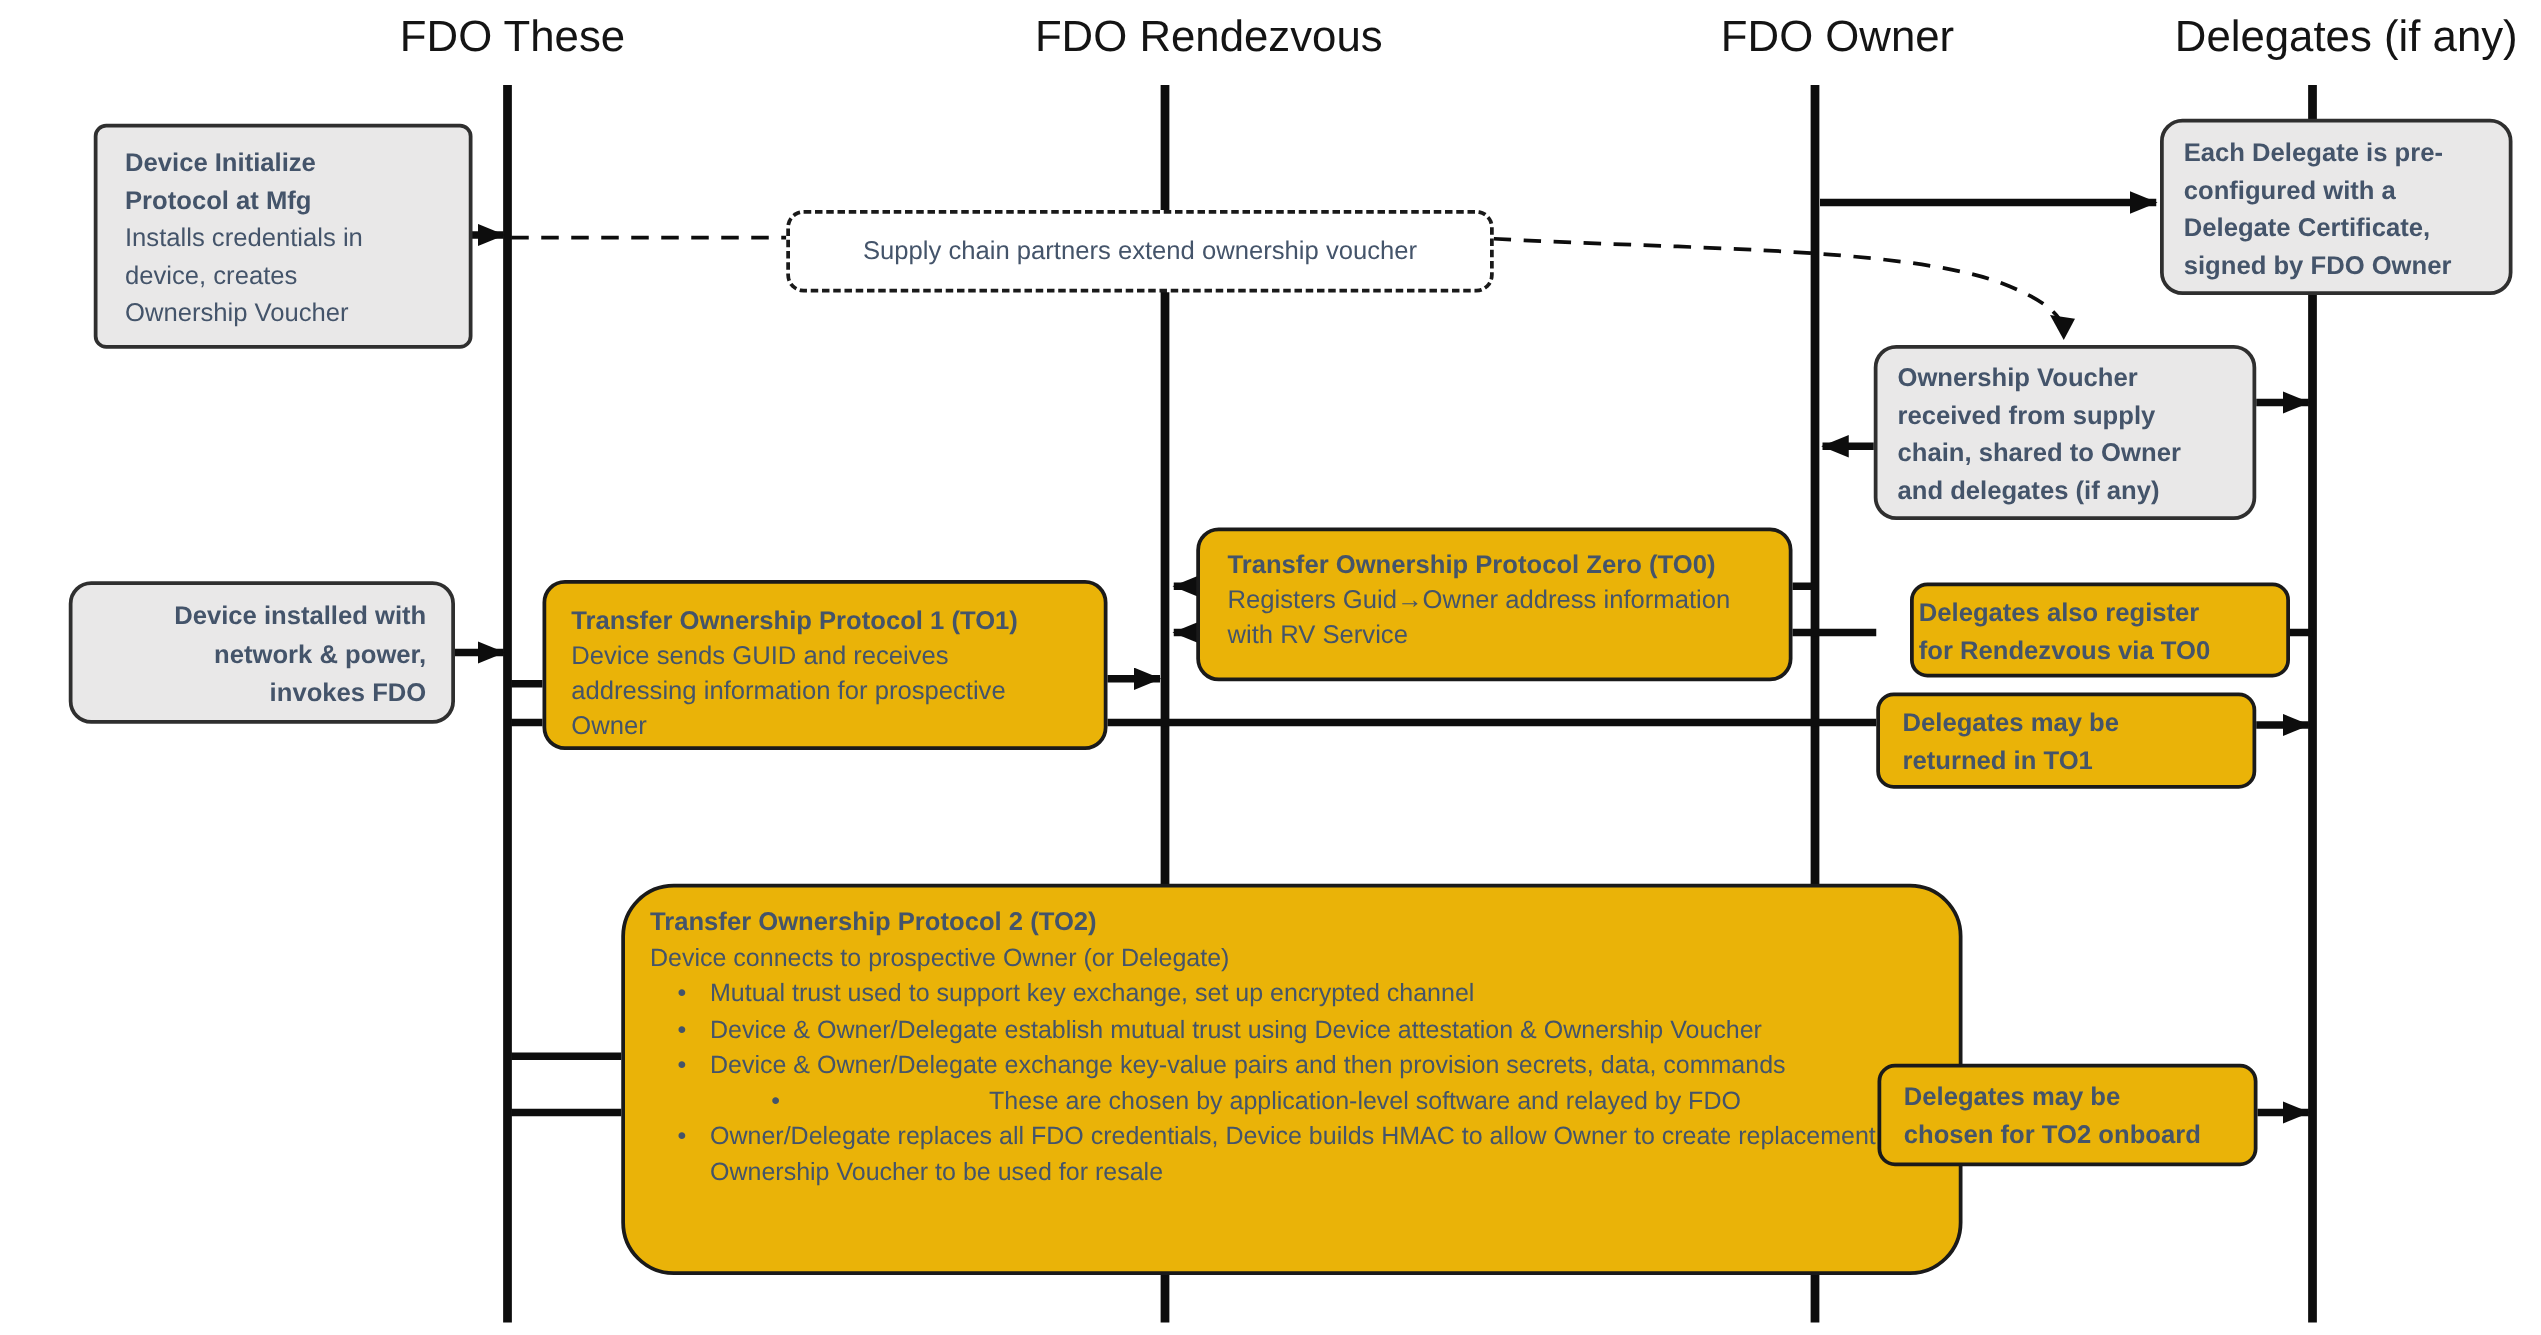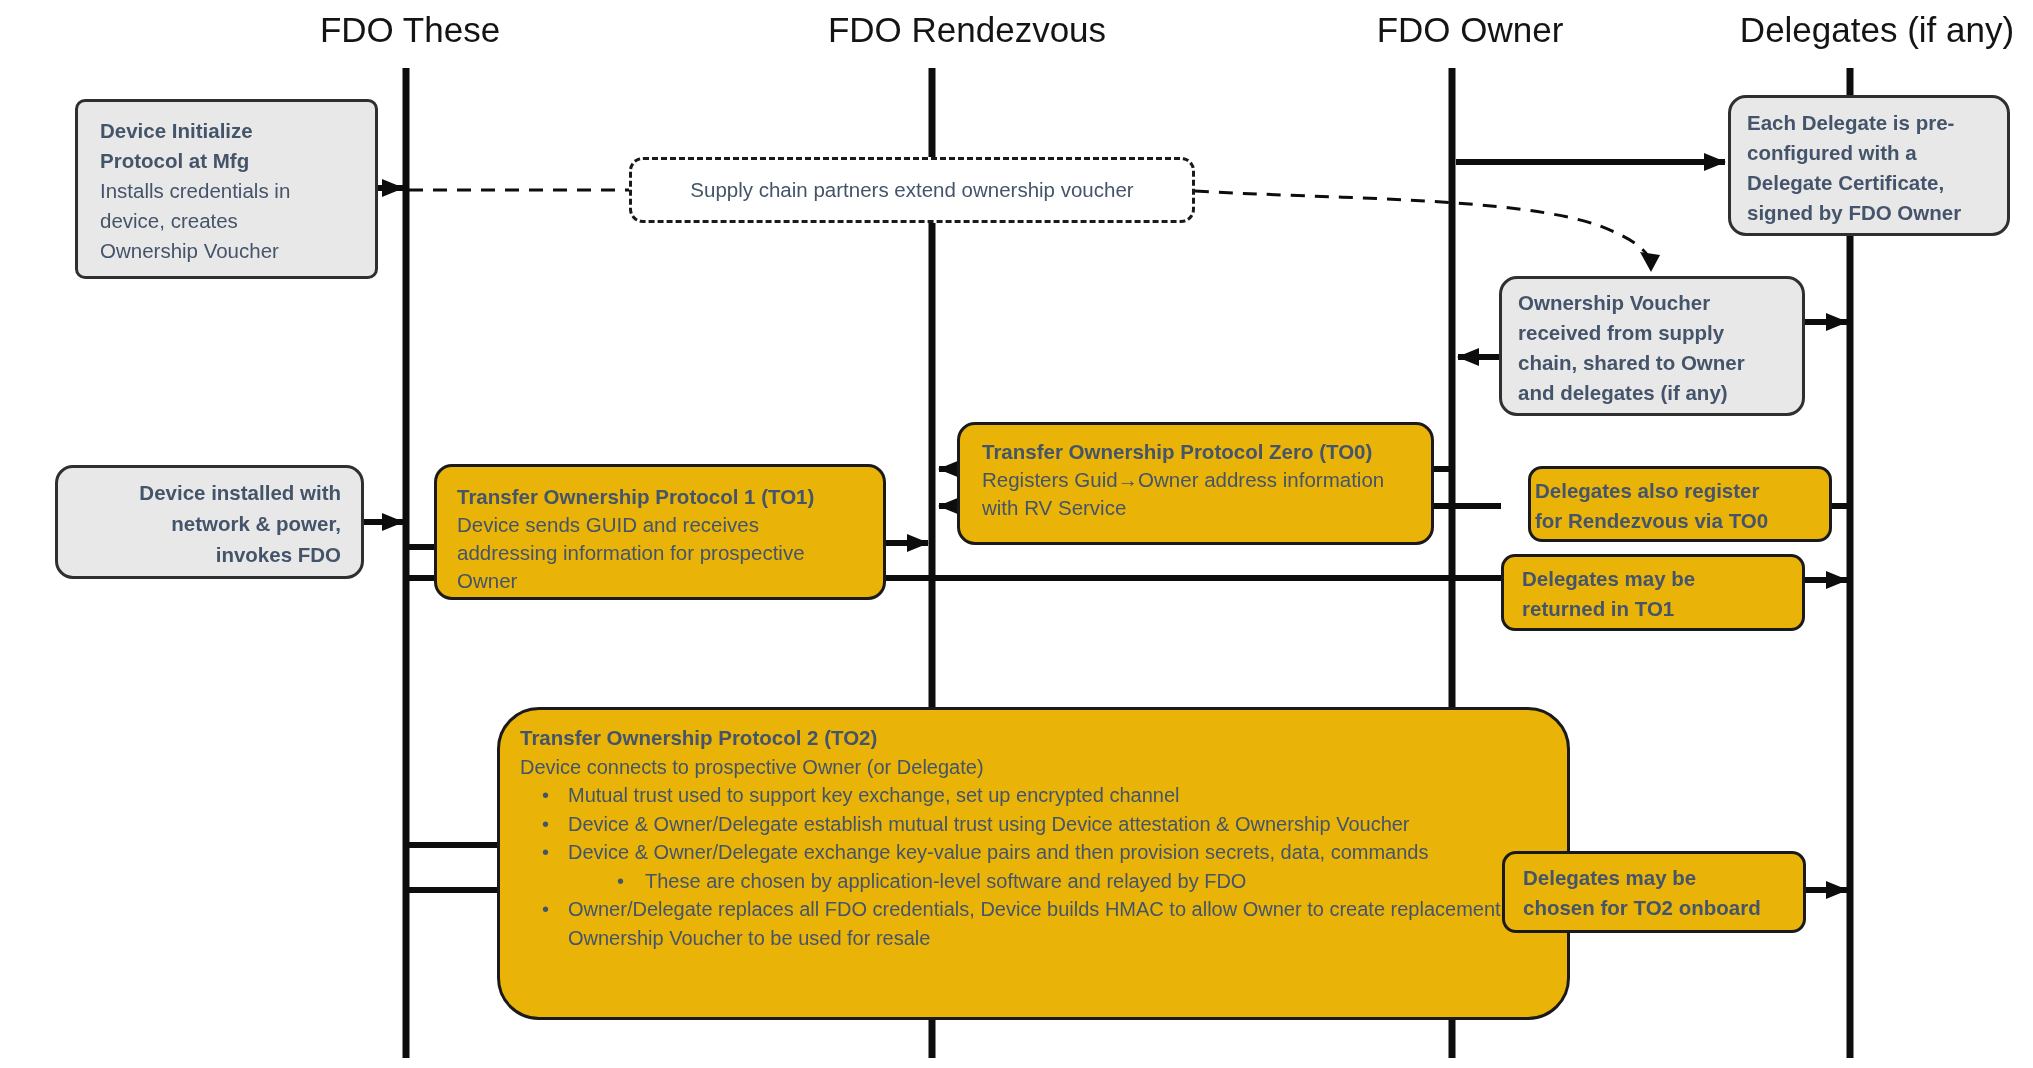--- a/index.html
+++ b/index.html
@@ -24,21 +24,21 @@
   .proto .title{font-weight:700;}
   .dashed-box{
     background:#ffffff;border:3px dashed #1a1a1a;border-radius:14px;
     display:flex;align-items:center;justify-content:center;
     font-size:20.5px;color:#44546A;text-align:center;
   }
   .ln{display:block;white-space:nowrap;}
   .reg{font-weight:400;}
   .b-row{position:relative;padding-left:48px;}
   .b-row::before{content:"\2022";position:absolute;left:22px;top:0;}
-  .b-row.sub{padding-left:125px;}
+  .b-row.sub{padding-left:125px;text-align:center;}
   .b-row.sub::before{left:97px;}
   .to2-body{font-size:20px;line-height:28.5px;}
 </style>
 </head>
 <body>
 
 <div class="canvas">
 
   <svg class="layer" width="2033" height="1068" viewBox="0 0 2033 1068">
     <defs>
@@ -93,21 +93,21 @@
   <div class="lane-header" style="left:1877px">Delegates (if any)</div>
 
   <div class="box note" style="left:59px;top:99px;width:303px;height:180px;border-radius:10px;padding:14px 22px;margin-left:16px;">
     <span class="ln">Device Initialize</span>
     <span class="ln">Protocol at Mfg</span>
     <span class="ln reg">Installs credentials in</span>
     <span class="ln reg">device, creates</span>
     <span class="ln reg">Ownership Voucher</span>
   </div>
 
-  <div class="box dashed-box" style="left:629px;top:157px;width:566px;height:66px;">
+  <div class="box dashed-box" style="left:629px;top:168px;width:566px;height:66px;">
     <span>Supply chain partners extend ownership voucher</span>
   </div>
 
   <div class="box note" style="left:1728px;top:95px;width:282px;height:141px;border-radius:18px;padding:10px 16px;line-height:30px;">
     <span class="ln">Each Delegate is pre-</span>
     <span class="ln">configured with a</span>
     <span class="ln">Delegate Certificate,</span>
     <span class="ln">signed by FDO Owner</span>
   </div>
 

